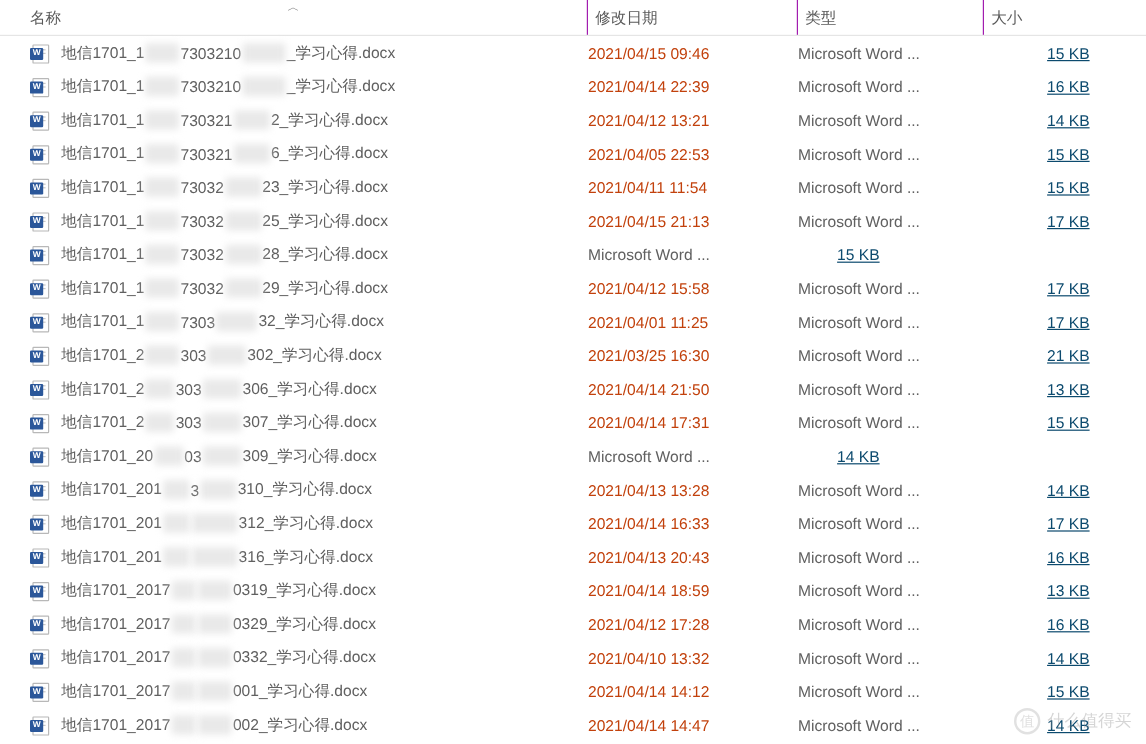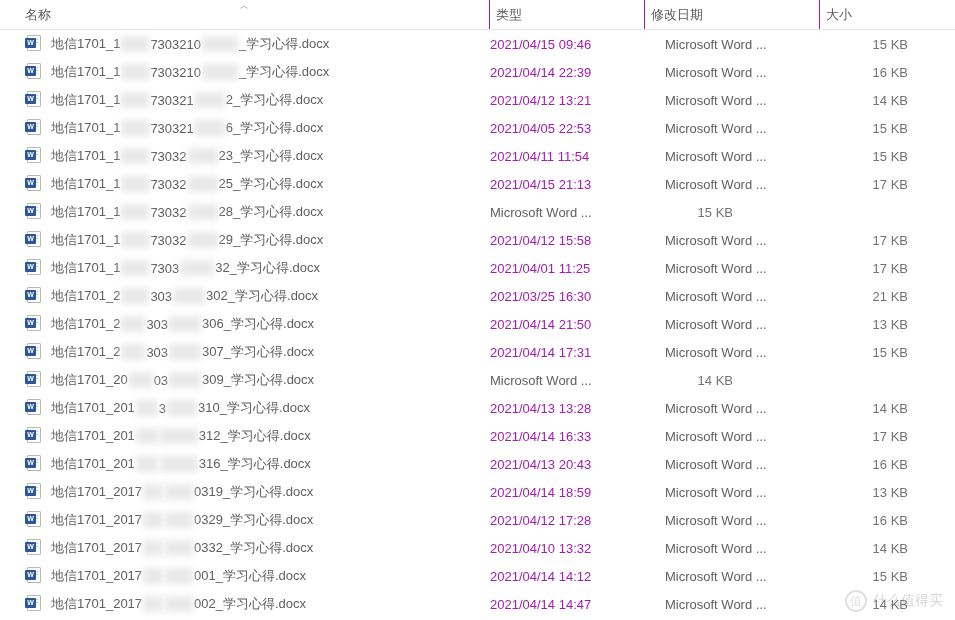--- a/index.html
+++ b/index.html
@@ -39,27 +39,27 @@
   }
   .list { }
   .row {
     display: flex;
     height: 28px;
     align-items: center;
     color: #606060;
   }
   .row .col-name {
     display: flex;
-    align-items: flex-start;
+    align-items: flex-end;
     white-space: nowrap;
     position: relative;
   }
-  .row .col-date { color:#a21caf; }
+  .row .col-date { color:#c2410c; }
   .row .col-type { color:#606060; white-space: nowrap; }
-  .row .col-size { color:#737373; }
+  .row .col-size { color:#0c4a6e;text-decoration:underline; }
   .word-icon {
     width: 16px;
     height: 16px;
     margin-right: 10px;
     display: inline-block;
     position: relative;
     flex-shrink: 0;
   }
   .word-icon .page {
     position: absolute;
@@ -126,25 +126,25 @@
   }
 </style>
 </head>
 <body>
 
 <div class="header-row">
   <div class="col col-name">
     <span>名称</span>
     <span class="sort-indicator">︿</span>
   </div>
+  <div class="col col-date">
+    <span>修改日期</span>
+  </div>
   <div class="col col-type">
     <span>类型</span>
-  </div>
-  <div class="col col-date">
-    <span>修改日期</span>
   </div>
   <div class="col col-size" style="text-align:center;">
     <span>大小</span>
   </div>
 </div>
 
 <div class="list" id="file-list">
     <div class="row">
       <div class="col-name">
         <span class="word-icon">

